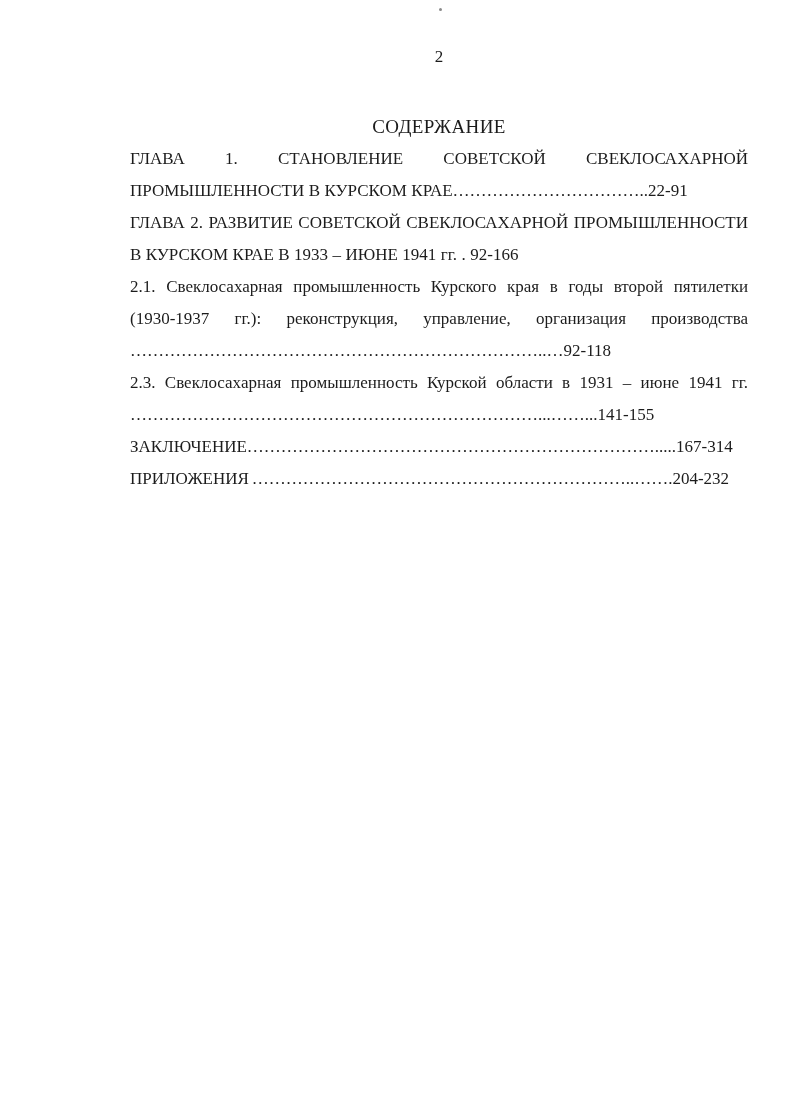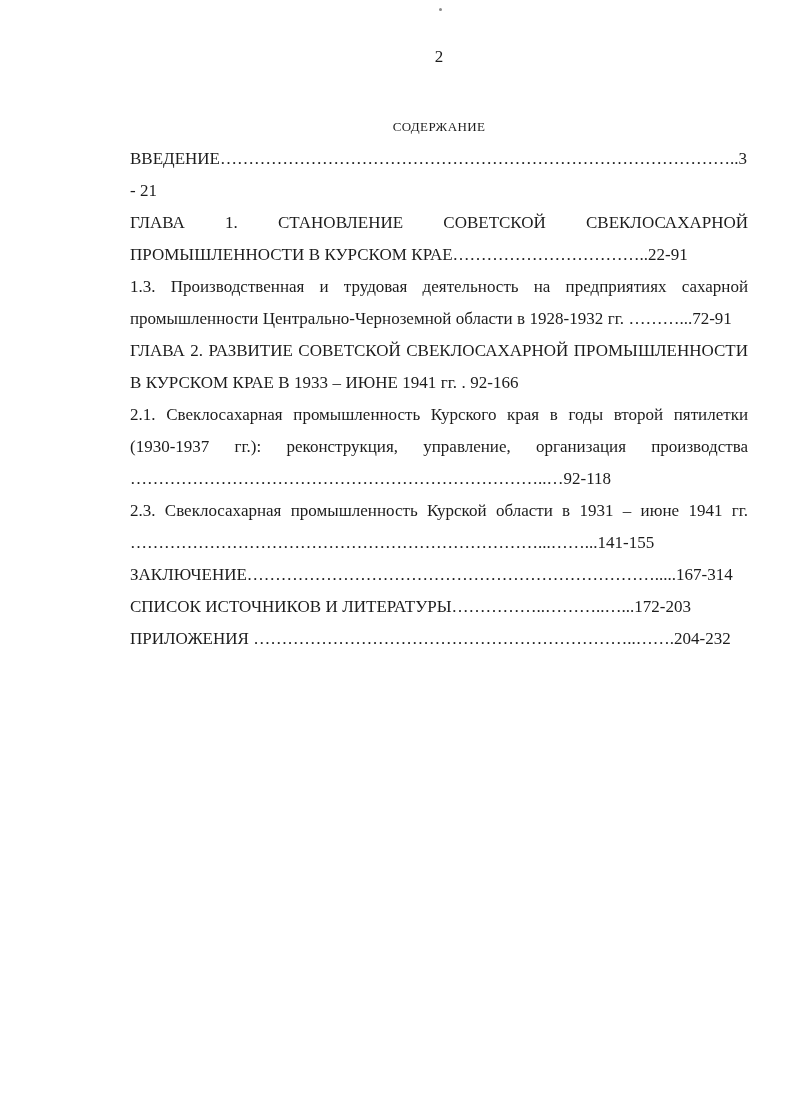--- a/index.html
+++ b/index.html
@@ -28,21 +28,21 @@
     border-radius: 50%;
     background: #8a8a8a;
   }
   .page-number {
     text-align: center;
     line-height: 32px;
     margin: 0 0 38px 0;
   }
   .toc-title {
     text-align: center;
-    font-size: 13px;
+    font-size: 19px;
     font-weight: 400;
     letter-spacing: 0.4px;
     line-height: 32px;
     margin: 0;
   }
   .toc {
     margin: 0;
   }
   .toc p {
     margin: 0;
@@ -59,24 +59,21 @@
 
 <div class="sheet">
 
   <div class="scan-speck"></div>
 
   <div class="page-number">2</div>
 
   <h1 class="toc-title">СОДЕРЖАНИЕ</h1>
 
   <div class="toc">
-    <p>ВВЕДЕНИЕ………………………………………………………………………………..3 - 21</p>
     <p>ГЛАВА 1. СТАНОВЛЕНИЕ СОВЕТСКОЙ СВЕКЛОСАХАРНОЙ ПРОМЫШЛЕННОСТИ В КУРСКОМ КРАЕ……………………………..22-91</p>
-    <p>1.3. Производственная и трудовая деятельность на предприятиях сахарной промышленности Центрально-Черноземной области в 1928-1932 гг. ………...72-91</p>
     <p>ГЛАВА 2. РАЗВИТИЕ СОВЕТСКОЙ СВЕКЛОСАХАРНОЙ ПРОМЫШЛЕННОСТИ В КУРСКОМ КРАЕ В 1933 – ИЮНЕ 1941 гг. . 92-166</p>
     <p>2.1. Свеклосахарная промышленность Курского края в годы второй пятилетки (1930-1937 гг.): реконструкция, управление, организация производства ………………………………………………………………..…92-118</p>
     <p>2.3. Свеклосахарная промышленность Курской области в 1931 – июне 1941 гг. ………………………………………………………………...……...141-155</p>
     <p>ЗАКЛЮЧЕНИЕ……………………………………………………………….....167-314</p>
-    <p>СПИСОК ИСТОЧНИКОВ И ЛИТЕРАТУРЫ……………..………..…...172-203</p>
     <p>ПРИЛОЖЕНИЯ …………………………………………………………..…….204-232</p>
   </div>
 
 </div>
 
 </body></html>

